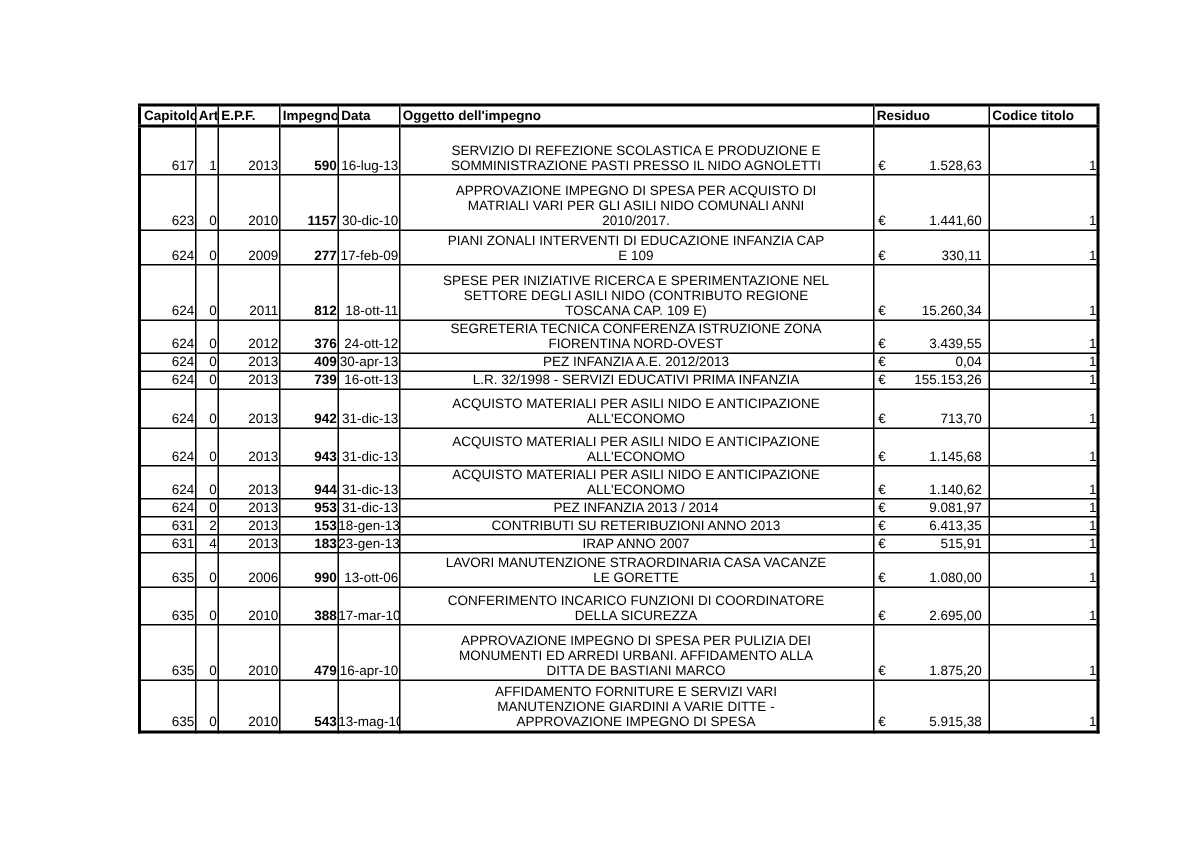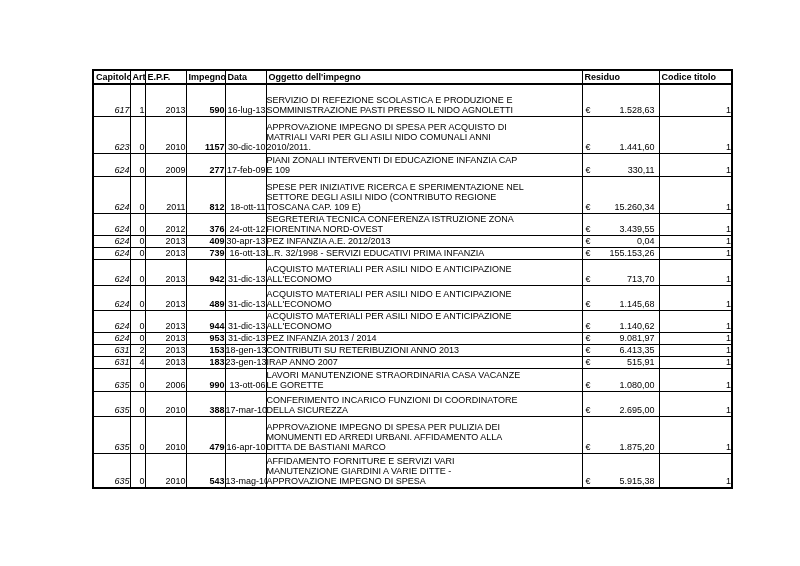--- a/index.html
+++ b/index.html
@@ -43,27 +43,27 @@
   table.impegni thead th {
     font-weight: bold;
     text-align: left;
     padding: 1px 0 1px 2px;
     border-top: 2px solid #000000;
     border-bottom: 2px solid #000000;
     vertical-align: middle;
     white-space: nowrap;
   }
   td.num { text-align: right; }
-  td.c-capitolo { padding-right: 9px; font-style: italic; }
+  td.c-capitolo { padding-right: 9px; }
   td.c-arti     { padding-right: 2px; }
   td.c-epf      { padding-right: 5px; }
   td.c-impegno  { padding-right: 2px; font-weight: bold; }
   td.c-data     { padding-right: 1px; white-space: nowrap; }
   td.c-oggetto  {
-    text-align: left;
+    text-align: center;
     padding-left: 2px;
     white-space: pre;
   }
   td.c-residuo .residuo-wrap {
     display: flex;
     justify-content: space-between;
     align-items: flex-end;
     padding: 0 4px 0 3px;
   }
   td.c-codice { padding-right: 6px; }
@@ -123,21 +123,21 @@
           <td class="num c-codice">1</td>
         </tr>
         <tr style="height: 37px;">
           <td class="num c-capitolo">623</td>
           <td class="num c-arti">0</td>
           <td class="num c-epf">2010</td>
           <td class="num c-impegno">1157</td>
           <td class="num c-data">30-dic-10</td>
           <td class="c-oggetto">APPROVAZIONE IMPEGNO DI SPESA PER ACQUISTO DI
 MATRIALI VARI PER GLI ASILI NIDO COMUNALI ANNI
-2010/2011.</td>
+2010/2017.</td>
           <td class="c-residuo">
             <div class="residuo-wrap">
               <span>€</span>
               <span>1.441,60</span>
             </div>
           </td>
           <td class="num c-codice">1</td>
         </tr>
         <tr style="height: 23px;">
           <td class="num c-capitolo">624</td>
@@ -231,21 +231,21 @@
               <span>€</span>
               <span>713,70</span>
             </div>
           </td>
           <td class="num c-codice">1</td>
         </tr>
         <tr style="height: 25px;">
           <td class="num c-capitolo">624</td>
           <td class="num c-arti">0</td>
           <td class="num c-epf">2013</td>
-          <td class="num c-impegno">489</td>
+          <td class="num c-impegno">943</td>
           <td class="num c-data">31-dic-13</td>
           <td class="c-oggetto">ACQUISTO MATERIALI PER ASILI NIDO E ANTICIPAZIONE
 ALL'ECONOMO</td>
           <td class="c-residuo">
             <div class="residuo-wrap">
               <span>€</span>
               <span>1.145,68</span>
             </div>
           </td>
           <td class="num c-codice">1</td>

